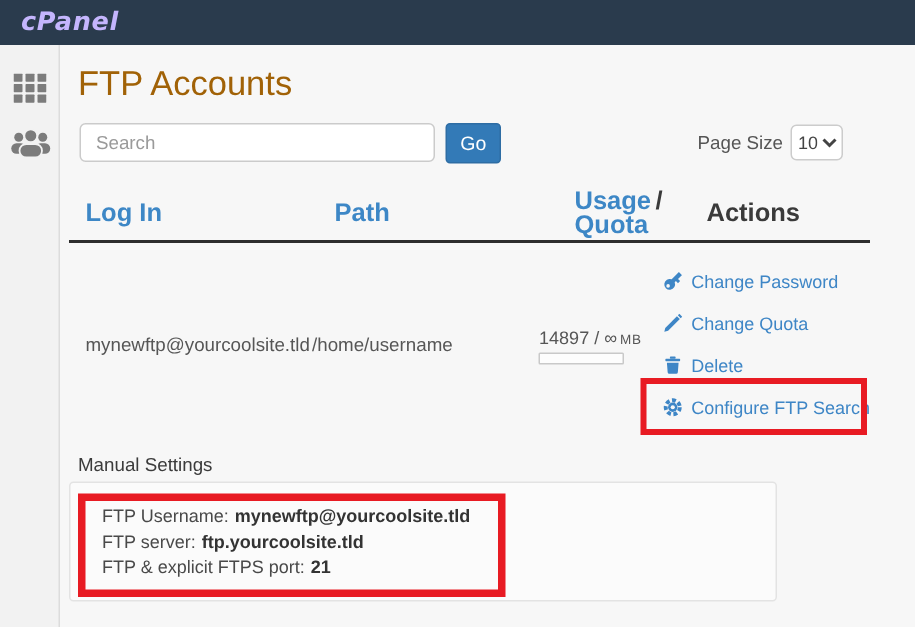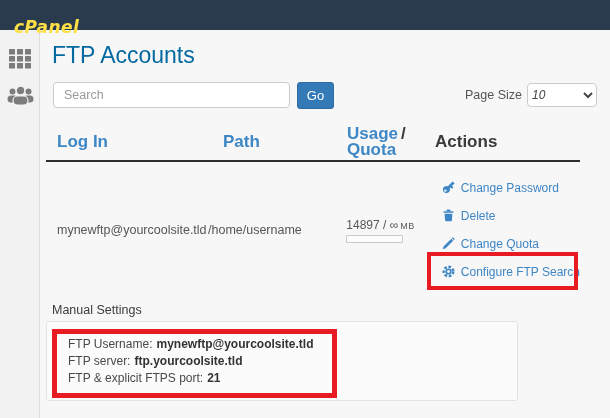--- a/index.html
+++ b/index.html
@@ -4,59 +4,59 @@
 <style>
   * { margin:0; padding:0; box-sizing:border-box; }
   html,body { background:#e9e9e9; }
   .page {
     position:relative; width:610px; height:418px; overflow:hidden;
     background:#f7f7f7; font-family:"Liberation Sans", sans-serif;
   }
   
   .topbar { position:absolute; left:0; top:0; width:610px; height:30px; background:#2a3b4d; z-index:5; }
   .logo {
-    position:absolute; left:14px; top:12px; line-height:30px; color:#fde047;
+    position:absolute; left:14px; top:0; line-height:30px; color:#c4b5fd;
     font-size:17px; font-weight:bold; font-style:italic; letter-spacing:0.5px; cursor:pointer;
     font-family:"DejaVu Sans", sans-serif;
   }
   
   .sidebar { position:absolute; left:0; top:30px; width:40px; height:388px; background:#f2f2f2; border-right:1px solid #dcdcdc; }
   .side-icon { position:absolute; left:0; width:40px; height:30px; display:flex; align-items:center; justify-content:center; cursor:pointer; }
   .side-icon.grid  { top:14px; }
   .side-icon.users { top:50px; }
   
-  .title { position:absolute; left:52px; top:42px; font-size:23px; font-weight:400; color:#0369a1; }
+  .title { position:absolute; left:52px; top:42px; font-size:23px; font-weight:400; color:#a16207; }
   
   .search {
     position:absolute; left:53px; top:82px; width:237px; height:26px;
     border:1px solid #cbcbcb; border-radius:4px; padding:0 10px; font-size:12.5px;
     color:#444; background:#fff; outline:none; font-family:"Liberation Sans", sans-serif;
   }
   .search::placeholder { color:#9a9a9a; }
   .go-btn {
     position:absolute; left:297px; top:82px; width:37px; height:27px;
     background:#337ab7; border:1px solid #2e6da4; border-radius:3px;
     color:#fff; font-size:13px; cursor:pointer; font-family:"Liberation Sans", sans-serif;
   }
   .pagesize-label { position:absolute; left:430px; top:88px; width:92px; text-align:right; font-size:12.5px; color:#555; }
   .pagesize-select {
-    position:absolute; left:527px; top:83px; width:70px; height:24px;
+    position:absolute; left:527px; top:83px; width:35px; height:24px;
     border:1px solid #ccc; border-radius:4px; font-size:12px; color:#444;
-    background:#fff; font-family:"Liberation Sans", sans-serif;font-style:italic;
+    background:#fff; font-family:"Liberation Sans", sans-serif;
   }
   
   .thead {
     position:absolute; left:46px; top:124px; width:534px; height:38px;
     border-bottom:2px solid #2e2e2e; display:flex; align-items:center;
     font-size:17px; font-weight:bold;
   }
   .c1 { width:160px; padding-left:11px; }
   .c2 { width:135px; padding-left:2px; }
   .c2h { width:135px; padding-left:17px; }
-  .c3 { width:88px; padding-left:6px; }
+  .c3 { width:88px; padding-left:6px;margin-left:36px; }
   .c4 { flex:1; padding-left:6px; }
   .thead a { color:#3d87c6; text-decoration:none; cursor:pointer; }
   .th-usage { line-height:16px; }
   .th-usage .sep { color:#3a3a3a; margin-left:3px; }
   .th-actions { color:#3a3a3a; }
   .trow { position:absolute; left:46px; top:164px; width:534px; height:132px; display:flex; font-size:12.5px; color:#565656; }
   .td-mid { display:flex; align-items:center; }
   .td-usage { display:flex; flex-direction:column; justify-content:center; align-items:flex-start; }
   .usage-line { font-size:12px; white-space:nowrap; }
   .usage-unit { font-size:9px; margin-left:2px; letter-spacing:0.5px; }
@@ -152,37 +152,37 @@
     <div class="c4 td-actions">
       <a class="action-link">
         <svg width="13" height="13" viewBox="0 0 13 13">
           <path fill="#3e86c6" d="M12.7 2.5 L10.6 0.4 L5.8 5.2 A3.6 3.6 0 1 0 7.8 7.2 L8.6 6.4 L10 7.8 L11.4 6.4 L10 5 L12.7 2.3 Z"></path>
           <circle cx="3.4" cy="9.6" r="1.2" fill="#f7f7f7"></circle>
         </svg>
         <span>Change Password</span>
       </a>
       <a class="action-link">
         <svg width="13" height="13" viewBox="0 0 13 13">
+          <path fill="#3e86c6" d="M0.9 12.1 L1.5 9.6 L9.3 1.8 L11.2 3.7 L3.4 11.5 Z"></path>
+          <path fill="#3e86c6" d="M9.9 1.2 L10.9 0.2 L12.8 2.1 L11.8 3.1 Z"></path>
+        </svg>
+        <span>Change Quota</span>
+      </a>
+      <a class="action-link">
+        <svg width="13" height="13" viewBox="0 0 13 13">
           <g fill="#3e86c6">
             <rect x="4.6" y="0.6" width="3.8" height="1.6" rx="0.5"></rect>
             <rect x="1.6" y="2.2" width="9.8" height="1.6" rx="0.4"></rect>
             <path d="M2.6 4.8 h7.8 l-0.5 6.4 a1.1 1.1 0 0 1 -1.1 1 h-4.6 a1.1 1.1 0 0 1 -1.1 -1 Z"></path>
           </g>
         </svg>
         <span>Delete</span>
       </a>
       <a class="action-link">
         <svg width="13" height="13" viewBox="0 0 13 13">
-          <path fill="#3e86c6" d="M0.9 12.1 L1.5 9.6 L9.3 1.8 L11.2 3.7 L3.4 11.5 Z"></path>
-          <path fill="#3e86c6" d="M9.9 1.2 L10.9 0.2 L12.8 2.1 L11.8 3.1 Z"></path>
-        </svg>
-        <span>Change Quota</span>
-      </a>
-      <a class="action-link">
-        <svg width="13" height="13" viewBox="0 0 13 13">
           <circle cx="6.5" cy="6.5" r="4.7" fill="none" stroke="#3e86c6" stroke-width="2.6" stroke-dasharray="2.6 1.7"></circle>
           <circle cx="6.5" cy="6.5" r="3.1" fill="#3e86c6"></circle>
           <circle cx="6.5" cy="6.5" r="1.4" fill="#f7f7f7"></circle>
         </svg>
         <span>Configure FTP Search</span>
       </a>
     </div>
   </div>
 
   <div class="ms-heading">Manual Settings</div>

